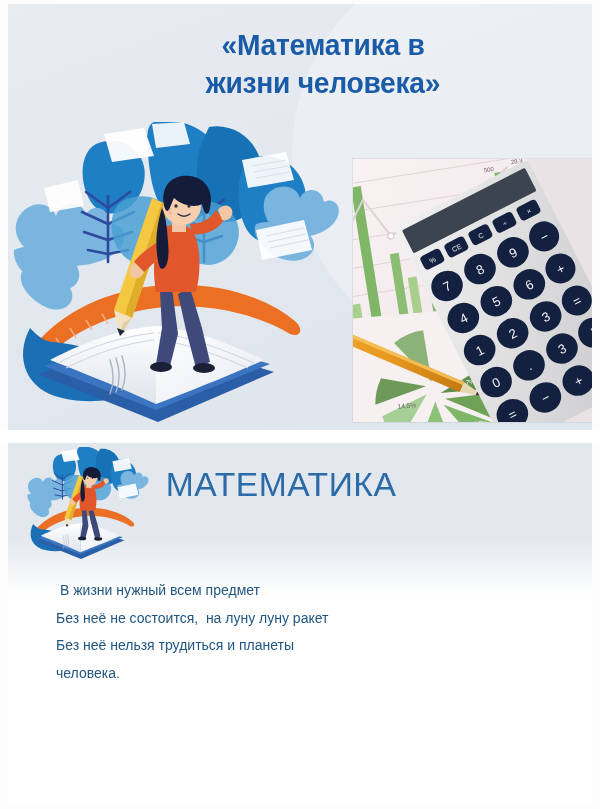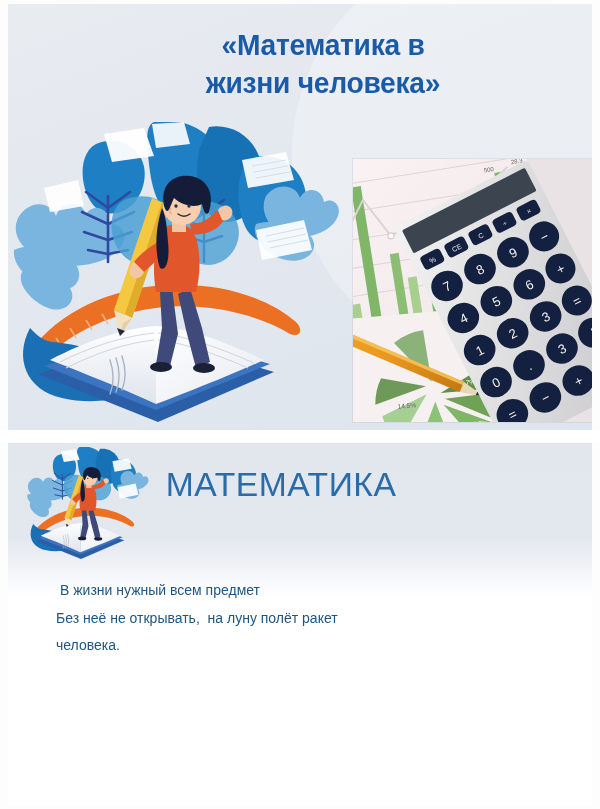--- a/index.html
+++ b/index.html
@@ -466,17 +466,18 @@
             <circle cx="185" cy="84" r="1.7"></circle>
           </g>
       </g>
     </svg>
   </div>
 
   <div class="math-head">МАТЕМАТИКА</div>
 
   <div class="poem">
     <span class="ln first">В жизни нужный всем предмет</span>
-    <span class="ln">Без неё не открывать,  на луну полёт ракет</span>
+    <span class="ln">Без неё не состоится,  на луну луну ракет</span>
+    <span class="ln">Без неё нельзя трудиться и планеты</span>
     <span class="ln">человека.</span>
   </div>
 
 </div>
 
 </body></html>

